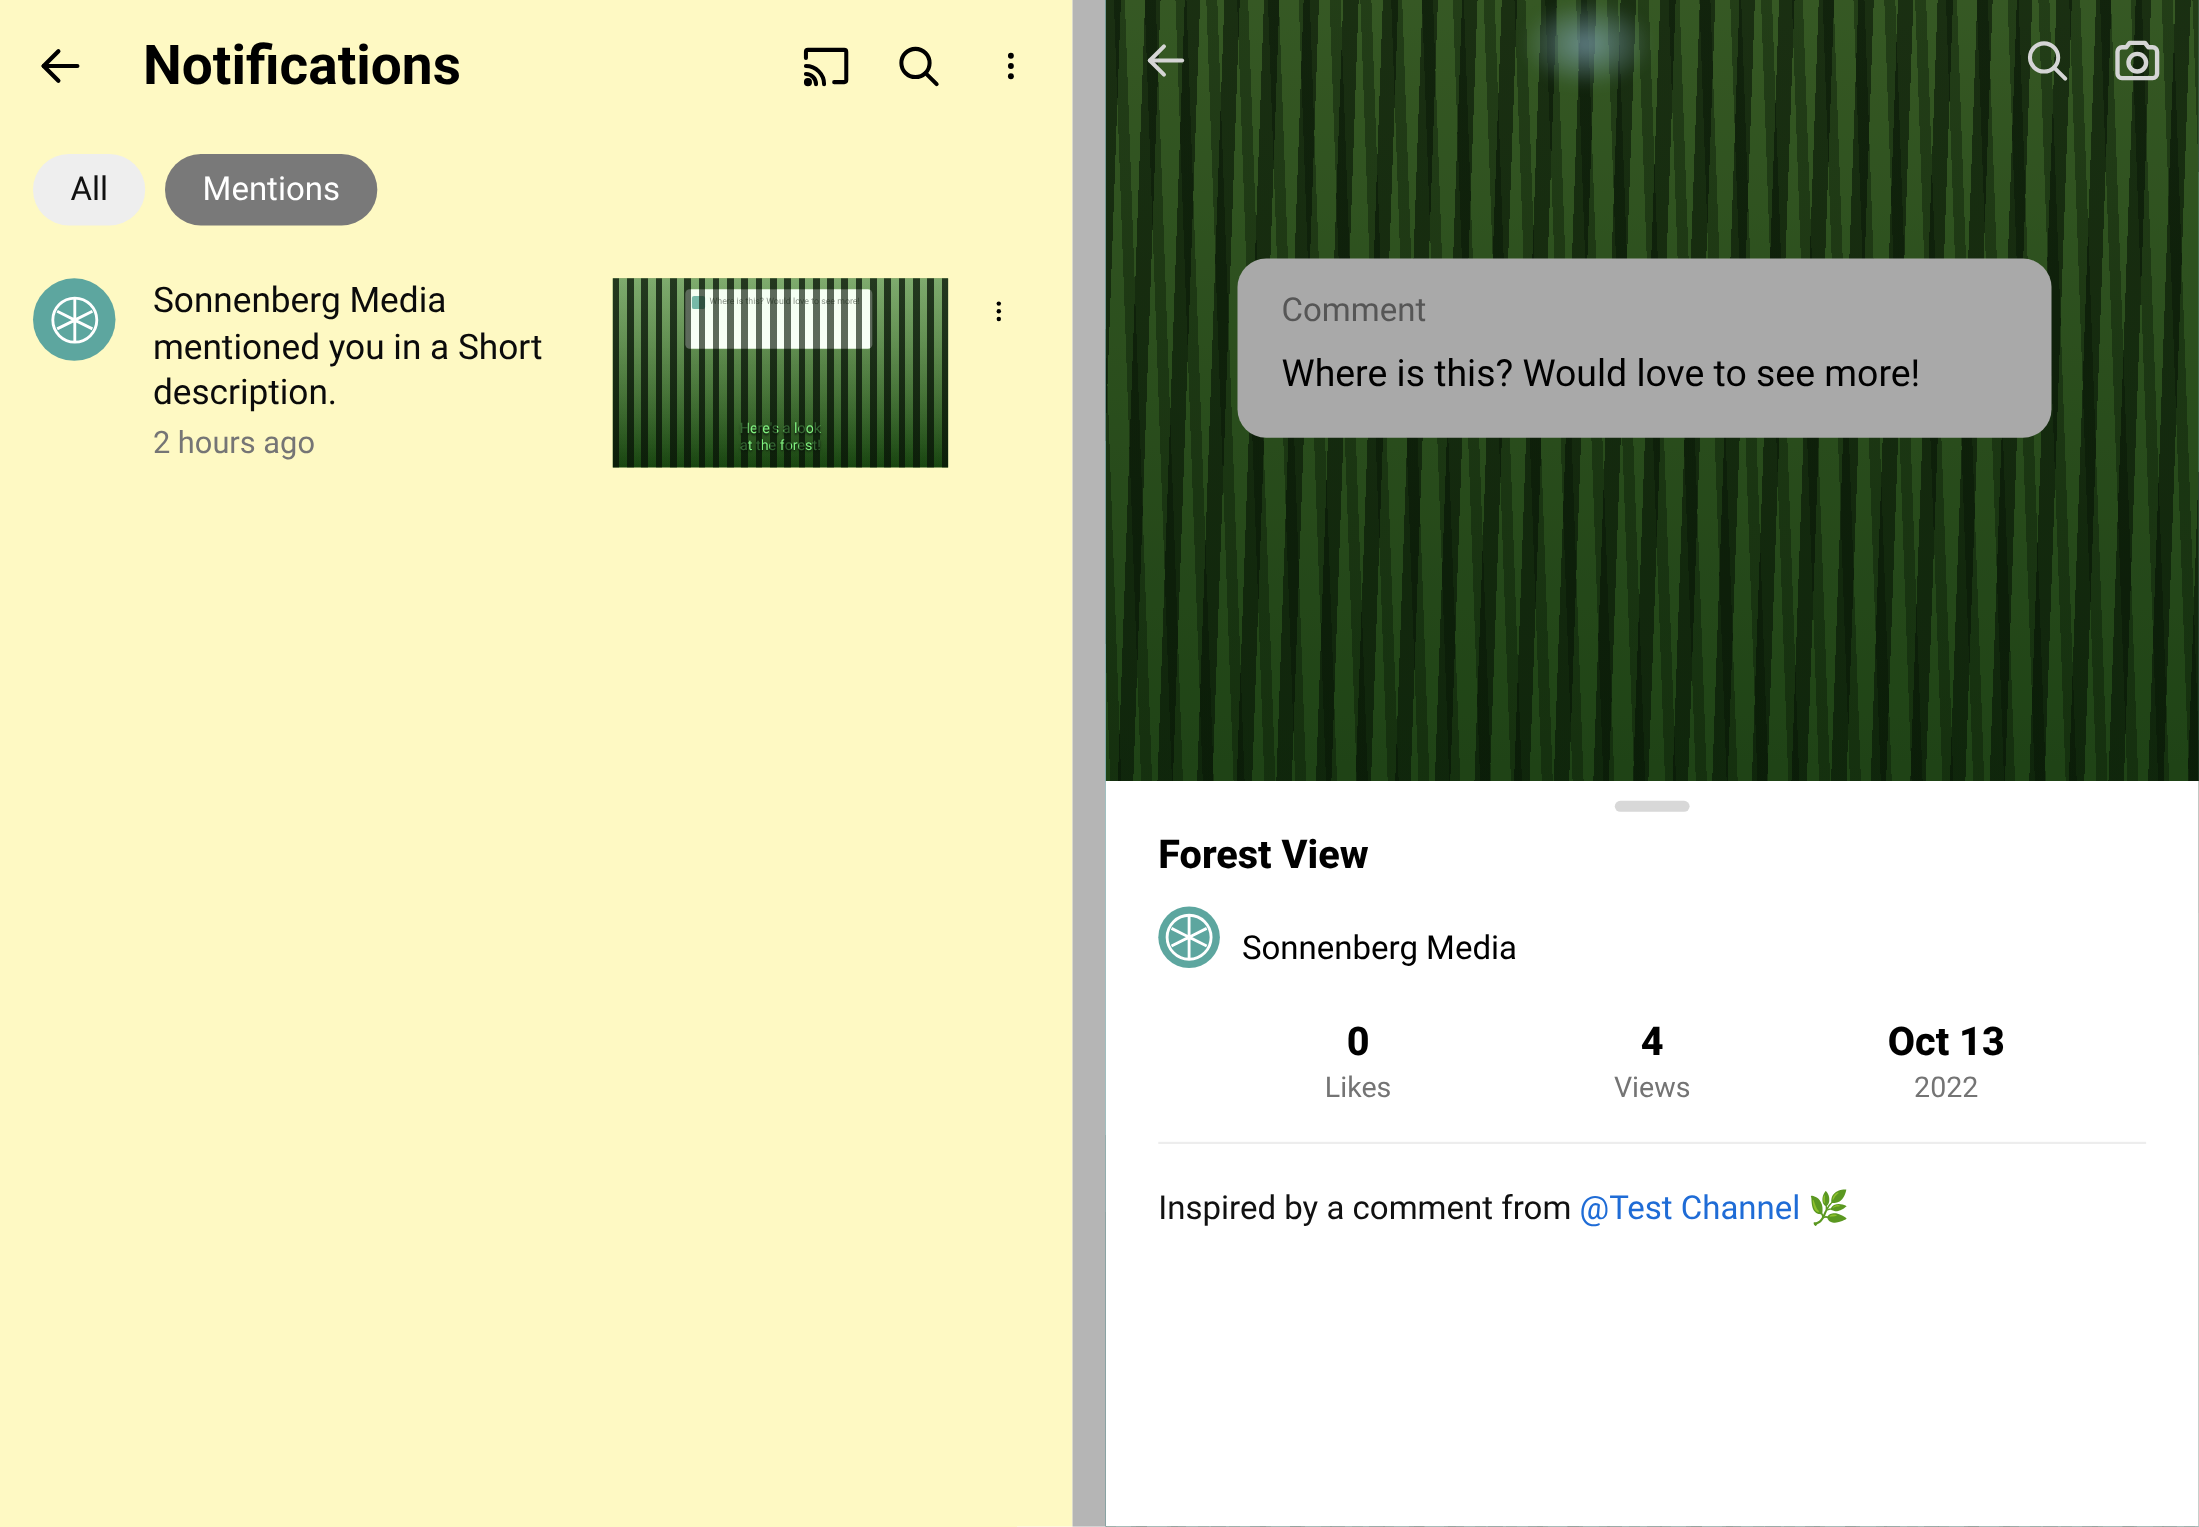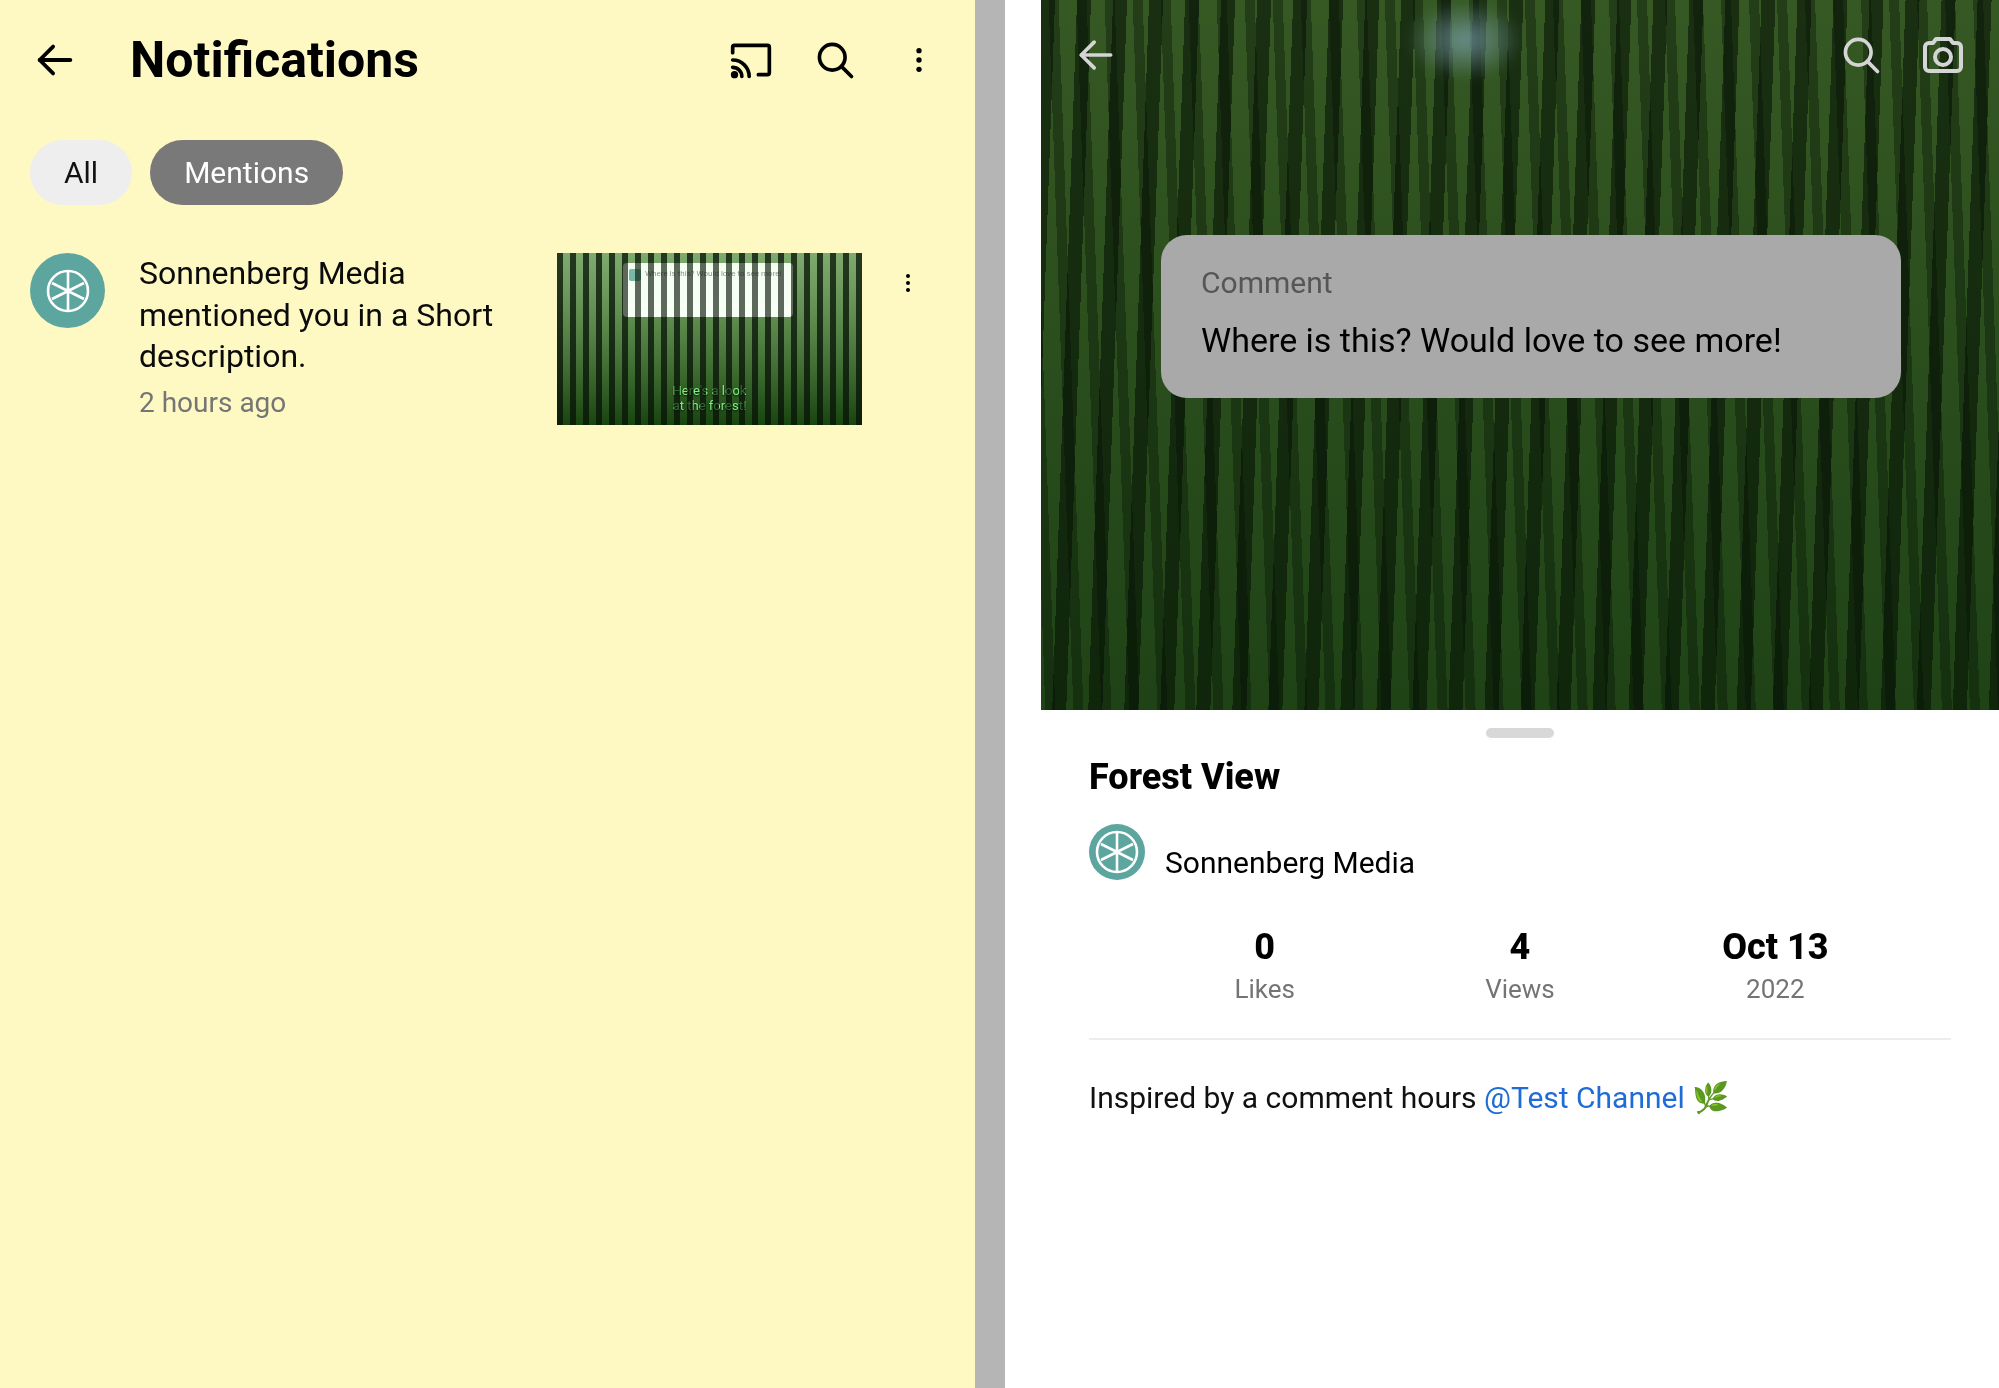--- a/index.html
+++ b/index.html
@@ -31,21 +31,21 @@
   .thumb-card { position: absolute; top: 10px; left: 66px; width: 170px; height: 54px; background: #fff; border-radius: 4px; }
   .thumb-card::before { content:""; position:absolute; top:6px; left:6px; width:12px; height:12px; background:#5da69f; border-radius:2px; }
   .thumb-card .tiny { position:absolute; top:6px; left:22px; right:8px; height:10px; font-size:8px; color:#777;}
   .thumb-cap { position: absolute; bottom: 12px; left: 50%; transform: translateX(-50%); font-size: 13px; color: #7cf07c; text-align: center; line-height: 1.1; text-shadow: 0 1px 2px #000; }
   .notif-more { margin-left: 20px; margin-top: 4px; }
 
   
   .divider { width: 30px; height: 100%; background: #b5b5b5; }
 
   
-  .right { flex: 1; height: 100%; position: relative; background:#7dd3fc; overflow:hidden;margin-left:36px; }
+  .right { flex: 1; height: 100%; position: relative; background:#7dd3fc; overflow:hidden; }
   .forest { position:absolute; inset:0; background:
       repeating-linear-gradient(92deg, rgba(5,20,5,0.55) 0 14px, rgba(30,80,25,0) 14px 36px),
       repeating-linear-gradient(88deg, rgba(10,30,8,0.4) 0 10px, transparent 10px 28px),
       linear-gradient(180deg, #4b7b32 0%, #2c5e1f 50%, #173f10 100%); }
   .forest::after{ content:""; position:absolute; top:0; left:38%; width:120px; height:80px; background:radial-gradient(ellipse at center, rgba(180,230,255,0.7), transparent 70%); filter:blur(6px);}
   .overlay { position:absolute; inset:0; background:rgba(0,0,0,0.28); }
 
   .rbar { position: absolute; top: 20px; left: 0; right: 0; height: 70px; display:flex; align-items:center; padding: 0 30px; }
   .rbar .back2 { width:50px; height:50px; display:flex; align-items:center; justify-content:center; }
   .rbar .rsp { flex:1; }
@@ -203,18 +203,18 @@
           <div class="stat-v">4</div>
           <div class="stat-l">Views</div>
         </div>
         <div class="stat">
           <div class="stat-v">Oct 13</div>
           <div class="stat-l">2022</div>
         </div>
       </div>
 
       <div class="desc-body">
-        <span>Inspired by a comment hours </span><span class="mention">@Test Channel</span><span class="leaf"> 🌿</span>
+        <span>Inspired by a comment from </span><span class="mention">@Test Channel</span><span class="leaf"> 🌿</span>
       </div>
     </div>
   </div>
 
 </div>
 
 </body></html>

